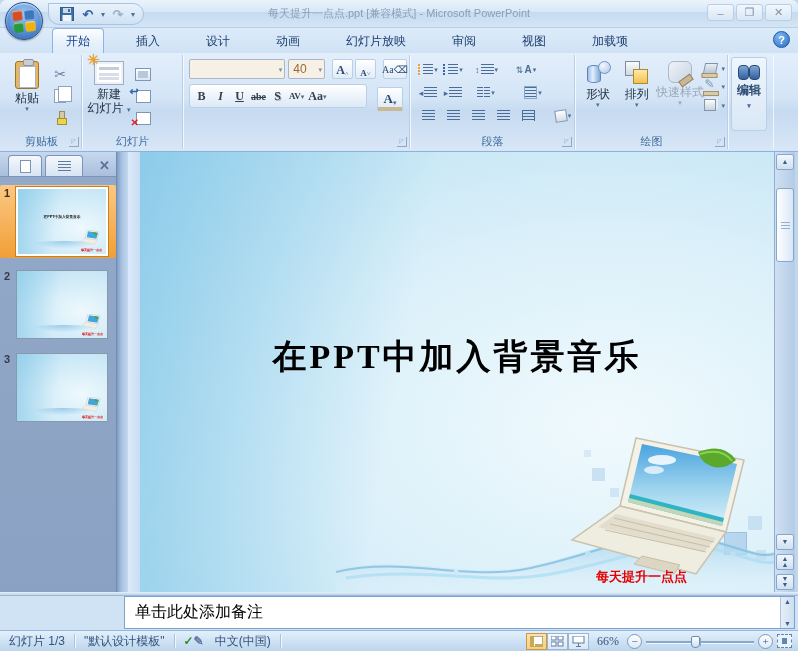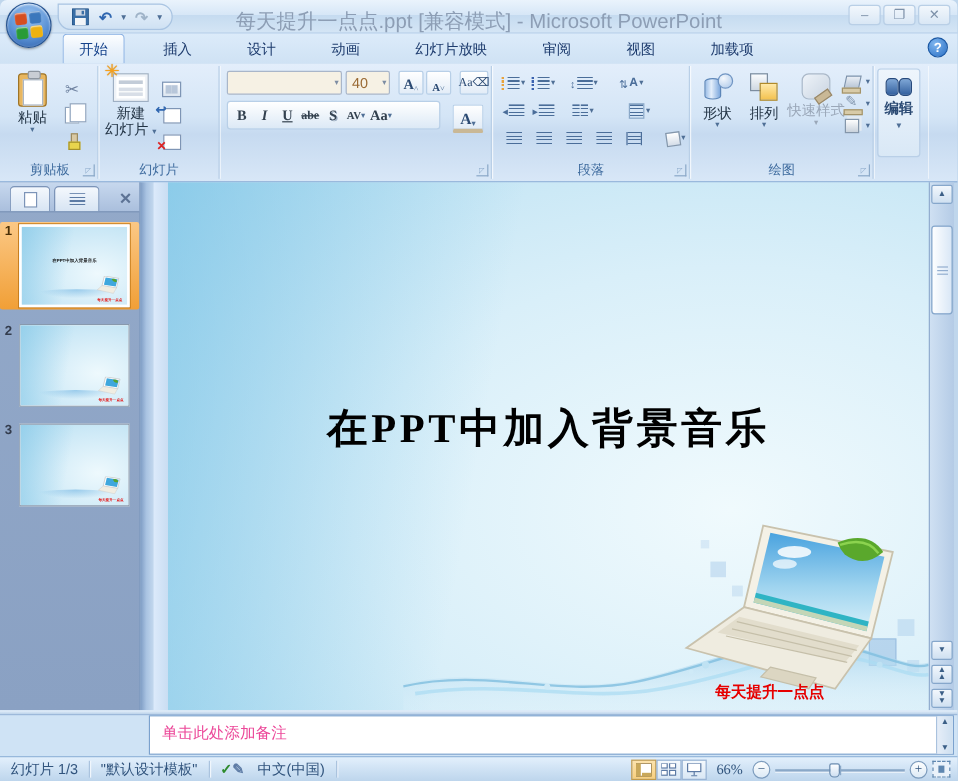--- a/index.html
+++ b/index.html
@@ -35,21 +35,21 @@
     display:flex; align-items:center; gap:5px;
     background: linear-gradient(#e9f2fb, #cfe1f3);
     border:1px solid #a9c4e2; border-radius: 0 11px 11px 11px;
   }
   .qat .qbtn { width:16px; height:16px; display:flex; align-items:center; justify-content:center; font-size:13px; }
   .undo-g { color:#2f66b0; font-weight:bold; }
   .redo-g { color:#9fb3c8; font-weight:bold; }
   .qdd { font-size:8px; color:#4f6f96; }
   .title-text {
     position:absolute; left:0; right:0; top:6px; text-align:center;
-    color:#8d9eb5; font-size:17px; pointer-events:none;
+    color:#8d9eb5; font-size:11px; pointer-events:none;
   }
   .win-controls { position:absolute; right:6px; top:4px; display:flex; gap:2px; }
   .win-btn {
     width:27px; height:17px; display:flex; align-items:center; justify-content:center;
     font-size:11px; color:#7d91a9; border-radius:3px;
     background: linear-gradient(#f2f7fc,#d9e7f5);
     border:1px solid #b9cfe6;
   }
 
   
@@ -232,21 +232,21 @@
   .sbtn { position:absolute; left:1px; width:18px; height:16px; border:1px solid #86a7cb; border-radius:2px;
     background:linear-gradient(#f2f7fc,#cfe0f1); color:#3b5f87; font-size:7px; display:flex; flex-direction:column; align-items:center; justify-content:center; line-height:6px; }
   .sthumb { position:absolute; left:1px; top:36px; width:18px; height:74px; border:1px solid #86a7cb; border-radius:3px;
     background:linear-gradient(to right,#fdfeff,#d9e7f6); }
   .sthumb::after { content:""; position:absolute; left:4px; top:33px; width:9px; height:1px; background:#93aed0; box-shadow:0 3px 0 #93aed0, 0 6px 0 #93aed0; }
 
   
   .notes-wrap { position:absolute; left:0; top:592px; width:798px; height:38px; background:#cfe3f5; }
   .notes-splitter { height:4px; background:linear-gradient(#e7f1fb,#bcd3ea); border-bottom:1px solid #9db9da; }
   .notes-pane { position:absolute; left:124px; top:4px; width:671px; height:33px; background:#fff; border:1px solid #7ba2ce; display:flex; }
-  .notes-text { padding:5px 0 0 10px; font-size:13px; color:#ec4899; flex:1; }
+  .notes-text { padding:5px 0 0 10px; font-size:16px; color:#000000; flex:1; }
   .notes-scroll { width:14px; background:linear-gradient(to right,#e6eef8,#cddff0); border-left:1px solid #a9c2de;
     display:flex; flex-direction:column; justify-content:space-between; align-items:center; font-size:7px; color:#3b5f87; padding:1px 0; }
 
   
   .statusbar { position:absolute; left:0; top:630px; width:798px; height:21px;
     background:linear-gradient(#e3f0fc 0%, #cfe2f4 50%, #bdd5ec 100%);
     border-top:1px solid #98b9dc; display:flex; align-items:center; font-size:12px; color:#31547d; }
   .sb-item { padding:0 9px; white-space:nowrap; }
   .sb-sep { width:1px; height:14px; background:#aac3de; box-shadow:1px 0 0 #f0f6fc; }
   .sb-right { margin-left:auto; display:flex; align-items:center; gap:4px; padding-right:6px;font-family:Liberation Serif, serif; }

